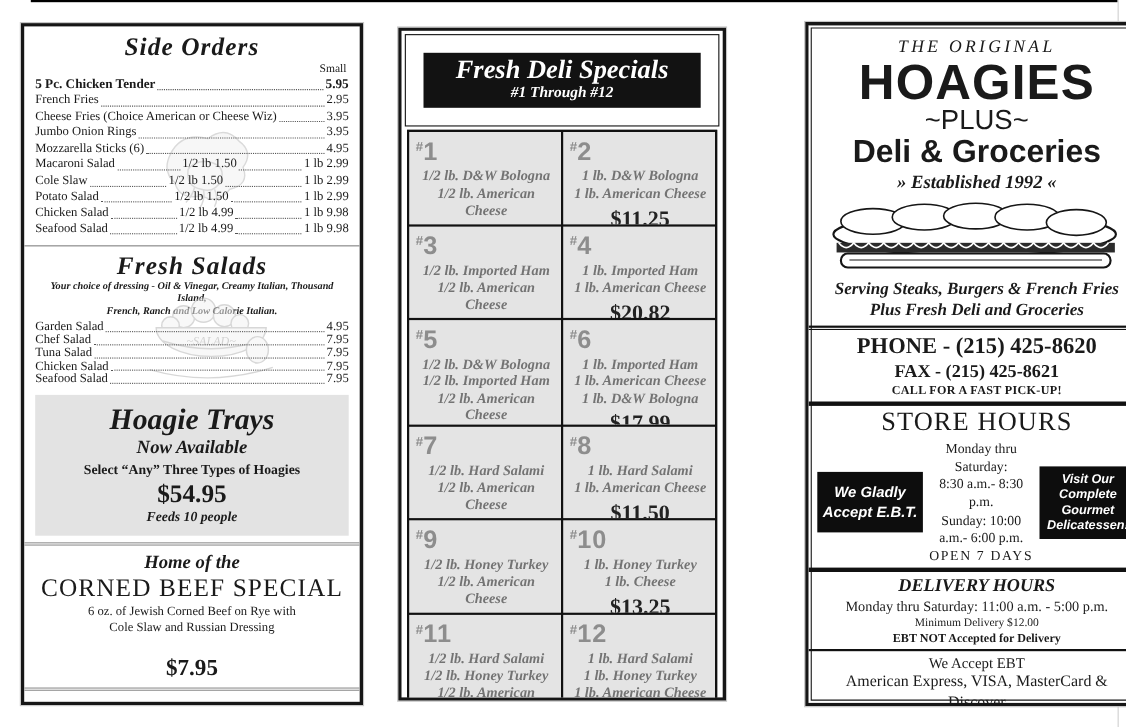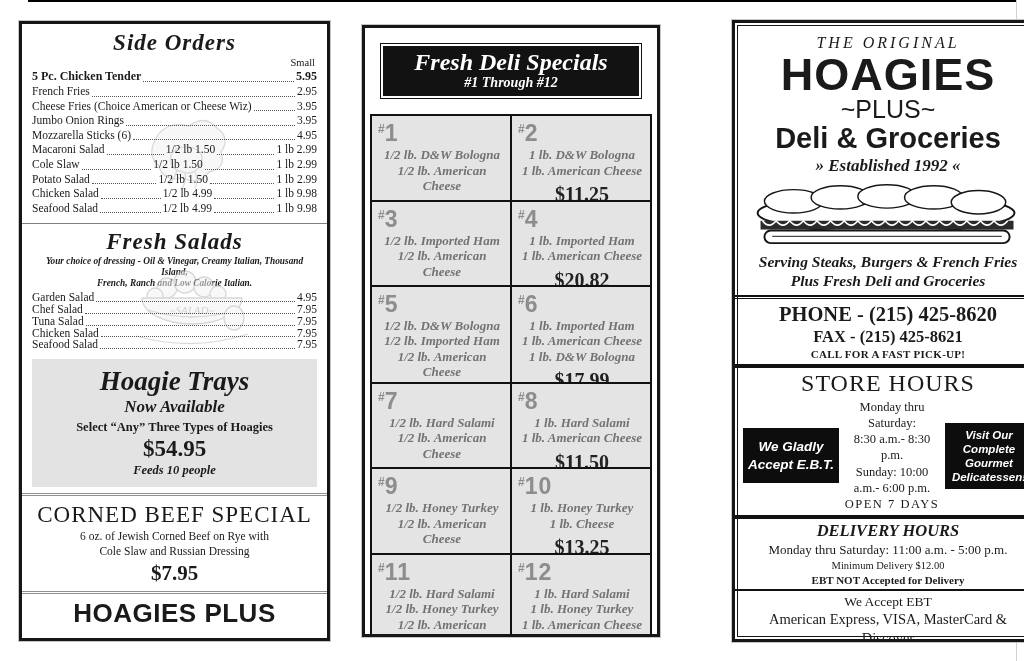--- a/index.html
+++ b/index.html
@@ -29,29 +29,29 @@
   .tray-title { font-style:italic; font-weight:bold; font-size:27px; line-height:1.1; }
   .tray-sub { font-style:italic; font-weight:bold; font-size:17px; line-height:1.15; }
   .tray-line { font-weight:bold; font-size:12.5px; margin-top:3px; }
   .tray-price { font-weight:bold; font-size:23px; line-height:1.25; }
   .tray-feeds { font-weight:bold; font-style:italic; font-size:12.5px; }
   .dbl-rule { height:3px; border-top:1px solid #909090; border-bottom:1px solid #909090; margin:6px -10px 5px; }
   .cb { text-align:center; }
   .cb-pre { font-style:italic; font-weight:bold; font-size:17px; }
   .cb-title { font-size:23px; letter-spacing:1px; line-height:1.2; }
   .cb-d { font-size:11.5px; line-height:1.3; }
-  .cb-price { font-weight:bold; font-size:21px; margin-top:2px; line-height:1.15; }
+  .cb-price { font-weight:bold; font-size:21px; margin-top:16px; line-height:1.15; }
   .ft { text-align:center; font-family:"Liberation Sans", sans-serif; }
   .ft-title { font-weight:900; font-size:26px; letter-spacing:0.5px; line-height:1.15; margin-top:1px; }
   .wm { position:absolute; z-index:1; opacity:0.55; }
   .wm-tender { left:115px; top:78px; }
   .wm-salad { left:100px; top:242px; }
 
   
-  .deli-header { margin:15px; border:1px solid #111; padding:2px; }
+  .deli-header { margin:3px; border:1px solid #111; padding:16px; }
   .deli-header-inner { background:#121212; color:#fff; text-align:center; padding:3px 0 4px; }
   .dh-title { font-style:italic; font-weight:bold; font-size:24px; line-height:1.1; }
   .dh-sub { font-style:italic; font-weight:bold; font-size:14px; line-height:1.2; }
   .deli-grid { display:grid; grid-template-columns:1fr 1fr; gap:2px; background:#111;
     border:2px solid #111; margin:0 5px 5px; height:calc(100% - 67px);
     grid-template-rows: 1fr 1fr 1.14fr 1fr 1fr 1.16fr; }
   .cell { background:#e4e4e4; padding:2px 4px 4px 6px; text-align:center; overflow:hidden; }
   .cellnum { text-align:left; font-family:"Liberation Sans", sans-serif; font-weight:bold; color:#8d8d8d; line-height:22px; }
   .cellnum .h { font-size:12px; vertical-align:8px; }
   .cellnum .n { font-size:23px; letter-spacing:1px; }
@@ -215,20 +215,21 @@
   <div class="tray-box">
     <div class="tray-title">Hoagie Trays</div>
     <div class="tray-sub">Now Available</div>
     <div class="tray-line">Select “Any” Three Types of Hoagies</div>
     <div class="tray-price">$54.95</div>
     <div class="tray-feeds">Feeds 10 people</div>
   </div>
 
   <div class="dbl-rule"></div>
   <div class="cb">
+    <div class="cb-pre">Home of the</div>
     <div class="cb-title">CORNED BEEF SPECIAL</div>
     <div class="cb-d">6 oz. of Jewish Corned Beef on Rye with</div>
     <div class="cb-d">Cole Slaw and Russian Dressing</div>
     <div class="cb-price">$7.95</div>
   </div>
 
   <div class="dbl-rule"></div>
   <div class="ft">
     <div class="ft-title">HOAGIES PLUS</div>
 

